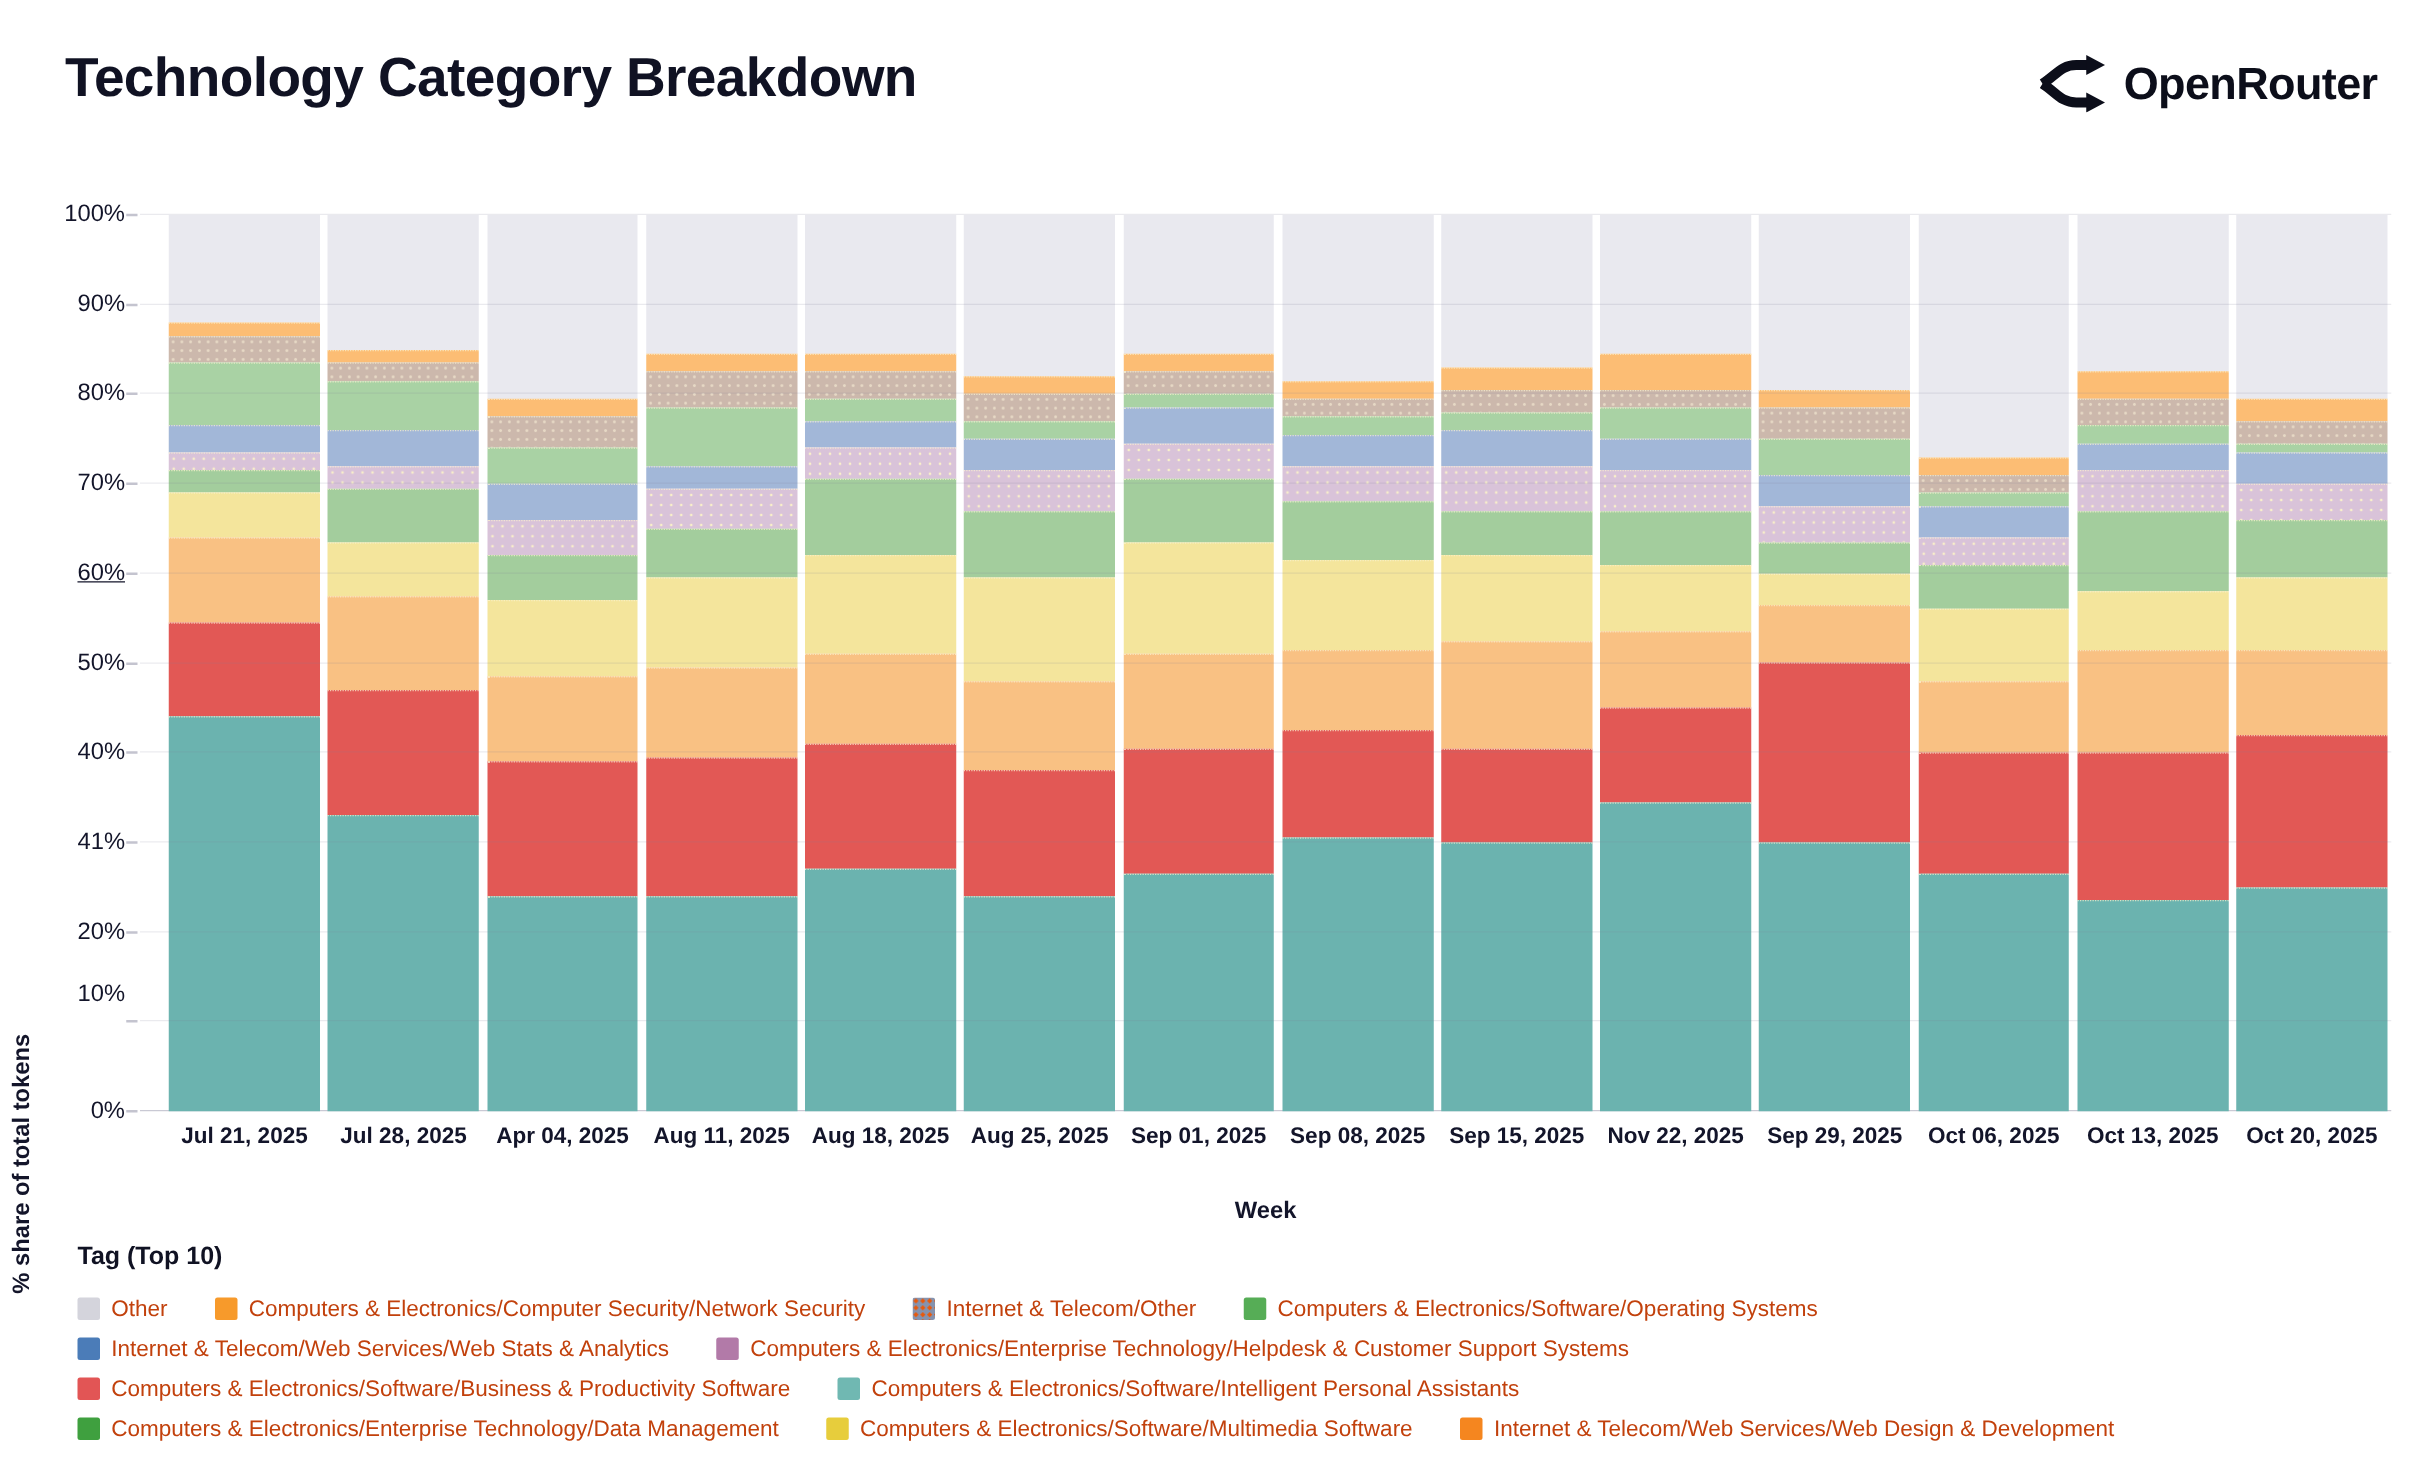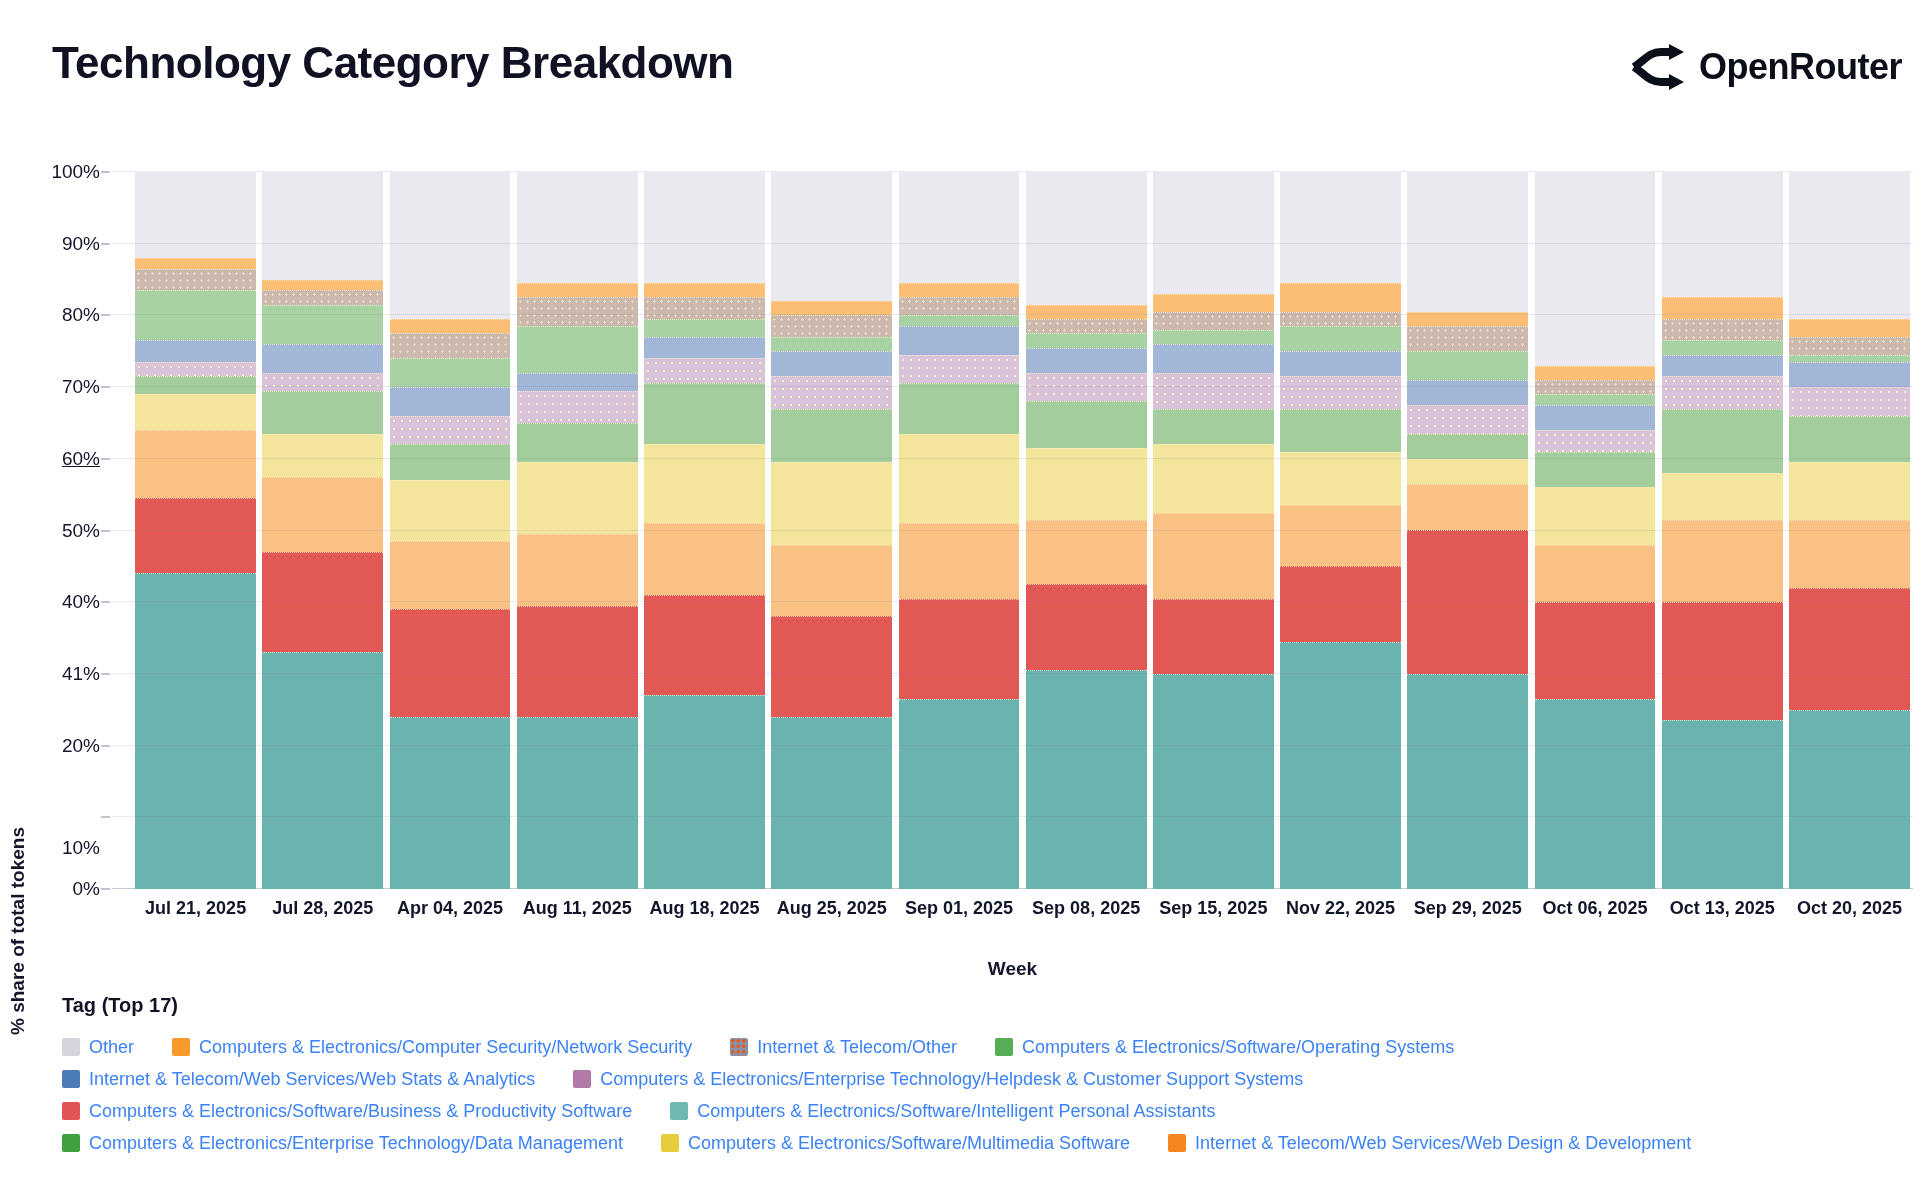--- a/index.html
+++ b/index.html
@@ -35,21 +35,21 @@
   .x-labels{position:absolute;left:112px;top:898px;width:1801px;display:flex;padding-left:20px;box-sizing:border-box;}
   .x-label{flex:1;text-align:center;font-size:18px;font-weight:600;color:#13152a;white-space:nowrap;}
   .x-axis-title{position:absolute;left:112px;top:958px;width:1801px;text-align:center;font-size:19px;font-weight:700;color:#13152a;}
 
   
   .legend{position:absolute;left:62px;top:994px;}
   .legend-title{font-size:20px;font-weight:700;color:#101223;margin:0 0 14px 0;}
   .legend-row{display:flex;align-items:center;gap:38px;height:32px;}
   .legend-item{display:flex;align-items:center;gap:9px;cursor:pointer;}
   .swatch{width:18px;height:18px;border-radius:2px;flex:0 0 auto;}
-  .legend-label{font-size:18px;color:#3b82f6;white-space:nowrap;}
+  .legend-label{font-size:18px;color:#c2410c;white-space:nowrap;}
 </style>
 </head>
 <body>
 
 <div class="page">
 
   <h1 class="page-title">Technology Category Breakdown</h1>
 
   <div class="brand">
     <span style="display:inline-flex;">
@@ -63,21 +63,21 @@
     <span class="brand-text">OpenRouter</span>
   </div>
 
   <div class="y-title-box">
     <div class="y-axis-title">% share of total tokens</div>
   </div>
 
   <div class="y-ticks" id="yTicks">
       <div class="y-tick" style="top: 717px;">0%</div>
       <div class="y-dash" style="top: 717px;"></div>
-      <div class="y-tick" style="top: 676px;">10%</div>
+      <div class="y-tick" style="top: 624px;">10%</div>
       <div class="y-dash" style="top: 645.3px;"></div>
       <div class="y-tick" style="top: 573.6px;">20%</div>
       <div class="y-dash" style="top: 573.6px;"></div>
       <div class="y-tick" style="top: 501.9px;">41%</div>
       <div class="y-dash" style="top: 501.9px;"></div>
       <div class="y-tick" style="top: 430.2px;">40%</div>
       <div class="y-dash" style="top: 430.2px;"></div>
       <div class="y-tick" style="top: 358.5px;">50%</div>
       <div class="y-dash" style="top: 358.5px;"></div>
       <div class="y-tick" style="top: 286.8px; text-decoration: underline;">60%</div>
@@ -333,21 +333,21 @@
       <div class="x-label">Nov 22, 2025</div>
       <div class="x-label">Sep 29, 2025</div>
       <div class="x-label">Oct 06, 2025</div>
       <div class="x-label">Oct 13, 2025</div>
       <div class="x-label">Oct 20, 2025</div>
     </div>
 
   <div class="x-axis-title">Week</div>
 
   <div class="legend">
-    <p class="legend-title">Tag (Top 17)</p>
+    <p class="legend-title">Tag (Top 10)</p>
     <div id="legendRows">
         <div class="legend-row">
           <div class="legend-item">
             <span class="swatch" style="background-color: rgb(212, 212, 220);"></span>
             <span class="legend-label">Other</span>
           </div>
           <div class="legend-item">
             <span class="swatch" style="background-color: rgb(247, 154, 43);"></span>
             <span class="legend-label">Computers &amp; Electronics/Computer Security/Network Security</span>
           </div>

